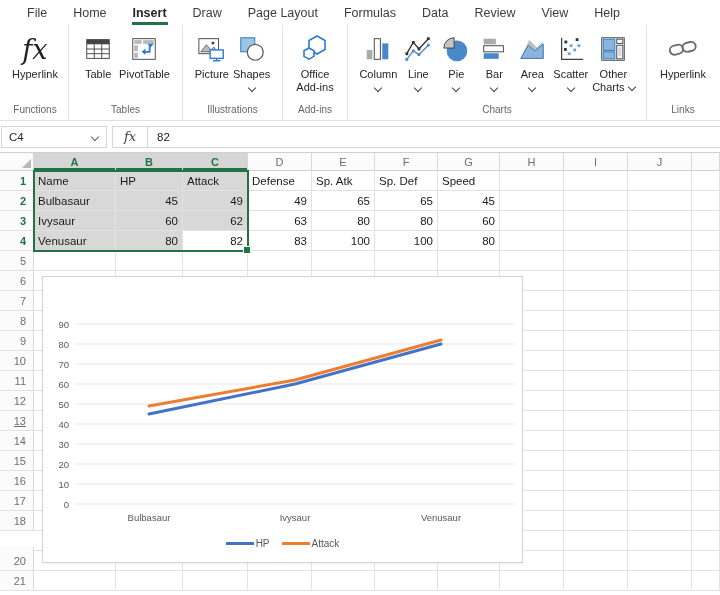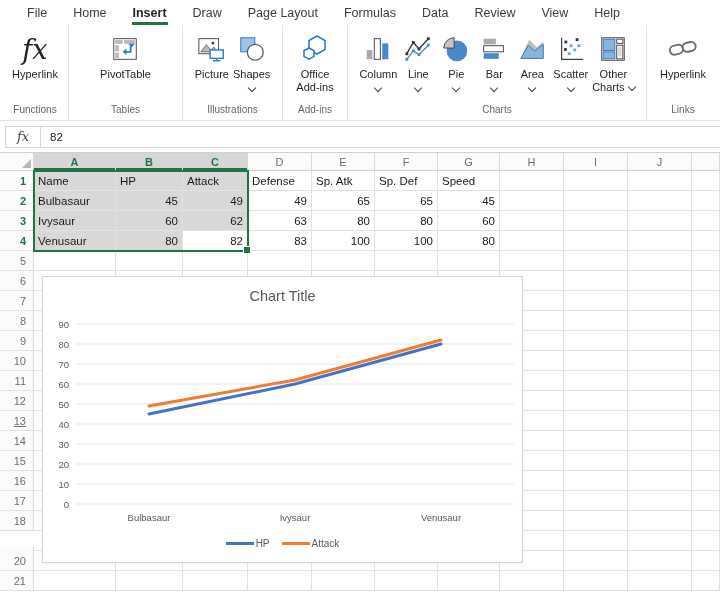--- a/index.html
+++ b/index.html
@@ -93,20 +93,33 @@
             <div class="lbl">Hyperlink</div>
           </div>
         </div>
         <div class="rg-name">Functions</div>
       </div>
       <div class="ribbon-group" style="width: 114px;">
         <div class="rg-buttons">
           <div class="rbtn">
             <div class="icon">
               <svg width="30" height="30" viewBox="0 0 32 32">
+                <rect x="4" y="6" width="24" height="20" fill="#fff" stroke="#444"></rect>
+                <rect x="4" y="6" width="24" height="5" fill="#444"></rect>
+                <line x1="12" y1="11" x2="12" y2="26" stroke="#444"></line>
+                <line x1="20" y1="11" x2="20" y2="26" stroke="#444"></line>
+                <line x1="4" y1="16" x2="28" y2="16" stroke="#444"></line>
+                <line x1="4" y1="21" x2="28" y2="21" stroke="#444"></line>
+              </svg>
+            </div>
+            <div class="lbl">Table</div>
+          </div>
+          <div class="rbtn">
+            <div class="icon">
+              <svg width="30" height="30" viewBox="0 0 32 32">
                 <rect x="4" y="5" width="24" height="22" fill="#fff" stroke="#444"></rect>
                 <rect x="5.5" y="6.5" width="8" height="4" fill="#b9b9b9"></rect>
                 <rect x="15" y="6.5" width="11.5" height="4" fill="#b9b9b9"></rect>
                 <rect x="5.5" y="12" width="4" height="6.5" fill="#b9b9b9"></rect>
                 <rect x="5.5" y="20" width="4" height="5.5" fill="#b9b9b9"></rect>
                 <path d="M22 13 v6 h-6" fill="none" stroke="#2b7cd3" stroke-width="2"></path>
                 <path d="M17.5 15.5 L13.5 19 L17.5 22.5 Z" fill="#2b7cd3"></path>
                 <path d="M19.5 10.5 L23 14.5 L26.5 10.5 Z" fill="#2b7cd3"></path>
               </svg>
             </div>
@@ -265,20 +278,24 @@
               </svg>
             </div>
             <div class="lbl">Hyperlink</div>
           </div>
         </div>
         <div class="rg-name">Links</div>
       </div>
     </div>
 
   <div class="fbar">
+    <div class="namebox">
+      <span>C4</span>
+      <span class="chev"></span>
+    </div>
     <div class="fwrap">
       <div class="fxcell">
         <span class="fxi">fx</span>
       </div>
       <div class="fvalue">82</div>
     </div>
   </div>
 
   <div class="sheet">
     <div>
@@ -590,21 +607,20 @@
           <div class="gcell cell" style="width: 64px;"></div>
           <div class="gcell cell" style="width: 28px;"></div>
         </div>
       </div>
 
     <div class="sel-box" style="left: 33px; top: 17px; width: 216px; height: 82px;">
       <div class="fill-handle"></div>
     </div>
 
     <div class="chart">
-      <div class="chart-title">Chart Title</div>
       <svg class="plot" width="481" height="287">
           <line x1="33" x2="471" y1="227" y2="227" stroke="#e5e5e5" stroke-width="1"></line>
           <text x="26" y="230.5" text-anchor="end" font-size="9.5" fill="#595959" font-family="Liberation Sans, DejaVu Sans, sans-serif">0</text>
           <line x1="33" x2="471" y1="207" y2="207" stroke="#e5e5e5" stroke-width="1"></line>
           <text x="26" y="210.5" text-anchor="end" font-size="9.5" fill="#595959" font-family="Liberation Sans, DejaVu Sans, sans-serif">10</text>
           <line x1="33" x2="471" y1="187" y2="187" stroke="#e5e5e5" stroke-width="1"></line>
           <text x="26" y="190.5" text-anchor="end" font-size="9.5" fill="#595959" font-family="Liberation Sans, DejaVu Sans, sans-serif">20</text>
           <line x1="33" x2="471" y1="167" y2="167" stroke="#e5e5e5" stroke-width="1"></line>
           <text x="26" y="170.5" text-anchor="end" font-size="9.5" fill="#595959" font-family="Liberation Sans, DejaVu Sans, sans-serif">30</text>
           <line x1="33" x2="471" y1="147" y2="147" stroke="#e5e5e5" stroke-width="1"></line>

